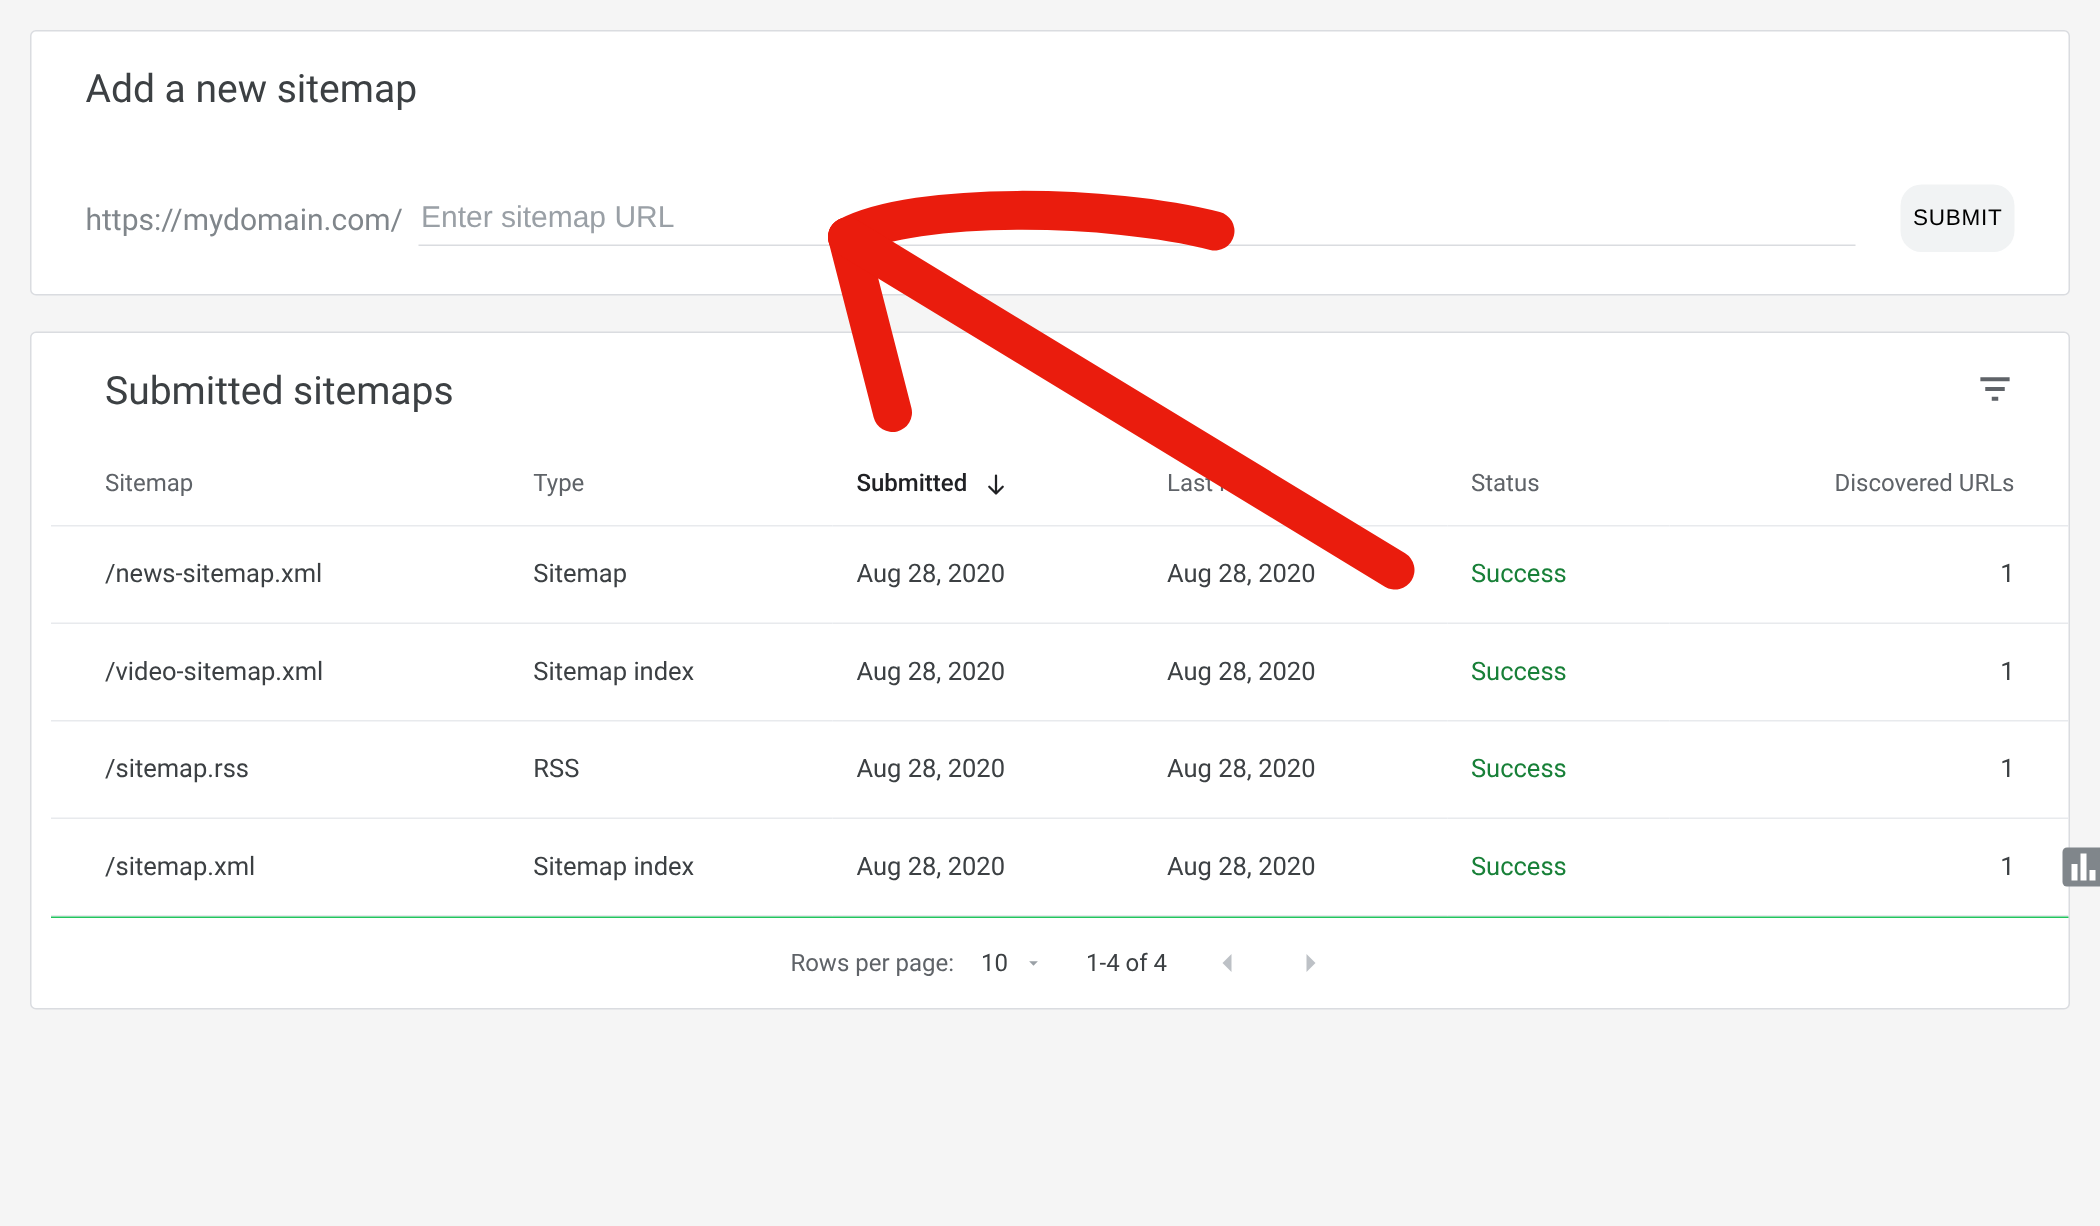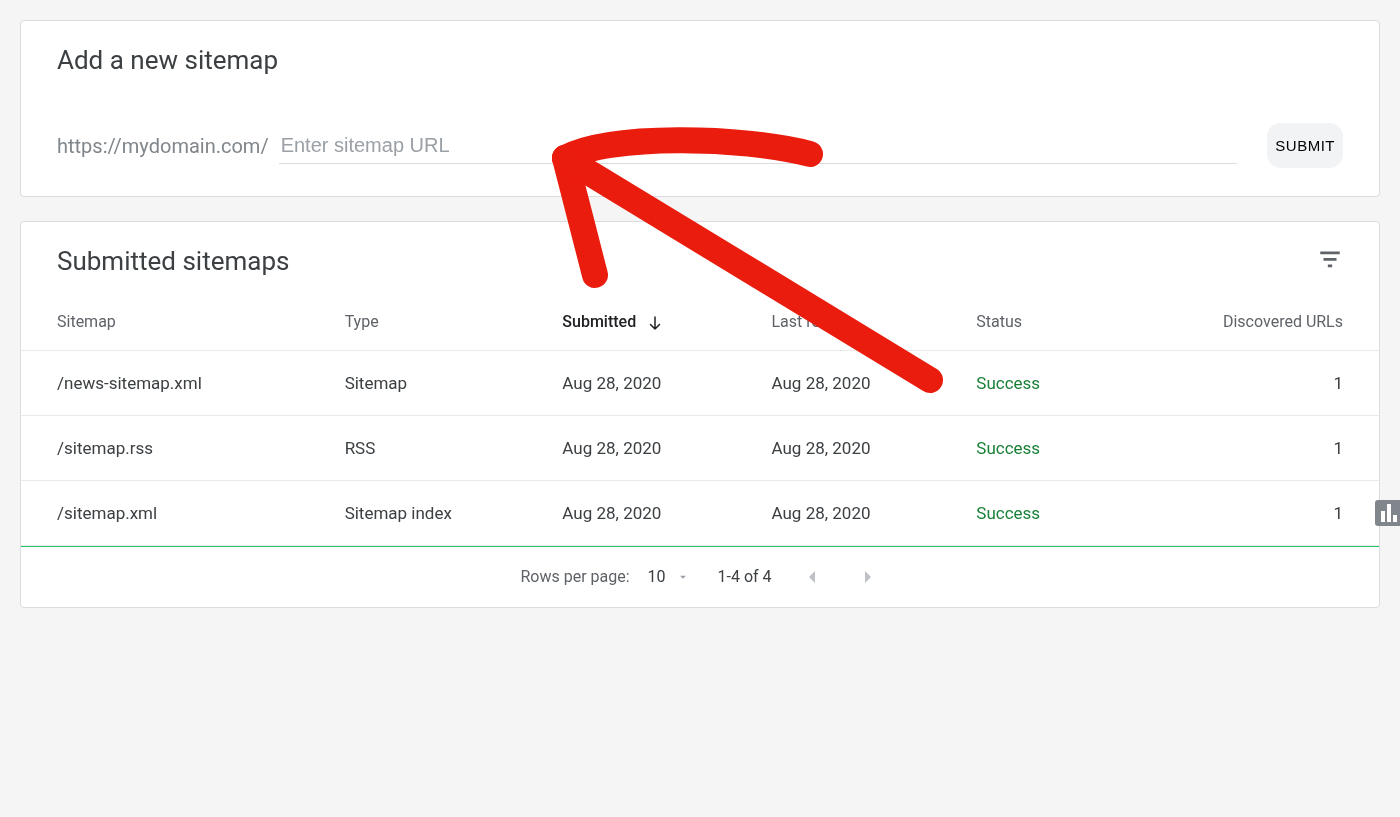--- a/index.html
+++ b/index.html
@@ -8,20 +8,21 @@
       background: #f5f5f5;
       padding: 20px;
       color: #202124;
     }
     .card {
       background: #fff;
       border: 1px solid #dadce0;
       border-radius: 4px;
       margin-bottom: 24px;
       position: relative;
+      padding-left: 13px;
     }
     .card-pad { padding: 24px 36px 28px 36px; }
     .card-title {
       font-size: 26px;
       font-weight: 400;
       color: #3c4043;
       margin-bottom: 48px;
     }
     .form-row {
       display: flex;
@@ -167,20 +168,28 @@
         </th>
         <th>Last read</th>
         <th>Status</th>
         <th>Discovered URLs</th>
       </tr>
     </thead>
     <tbody id="rows">
         <tr>
           <td>/news-sitemap.xml</td>
           <td>Sitemap</td>
+          <td>Aug 28, 2020</td>
+          <td>Aug 28, 2020</td>
+          <td class="success">Success</td>
+          <td>1</td>
+        </tr>
+        <tr>
+          <td>/video-sitemap.xml</td>
+          <td>Sitemap index</td>
           <td>Aug 28, 2020</td>
           <td>Aug 28, 2020</td>
           <td class="success">Success</td>
           <td>1</td>
         </tr>
         <tr>
           <td>/sitemap.rss</td>
           <td>RSS</td>
           <td>Aug 28, 2020</td>
           <td>Aug 28, 2020</td>

